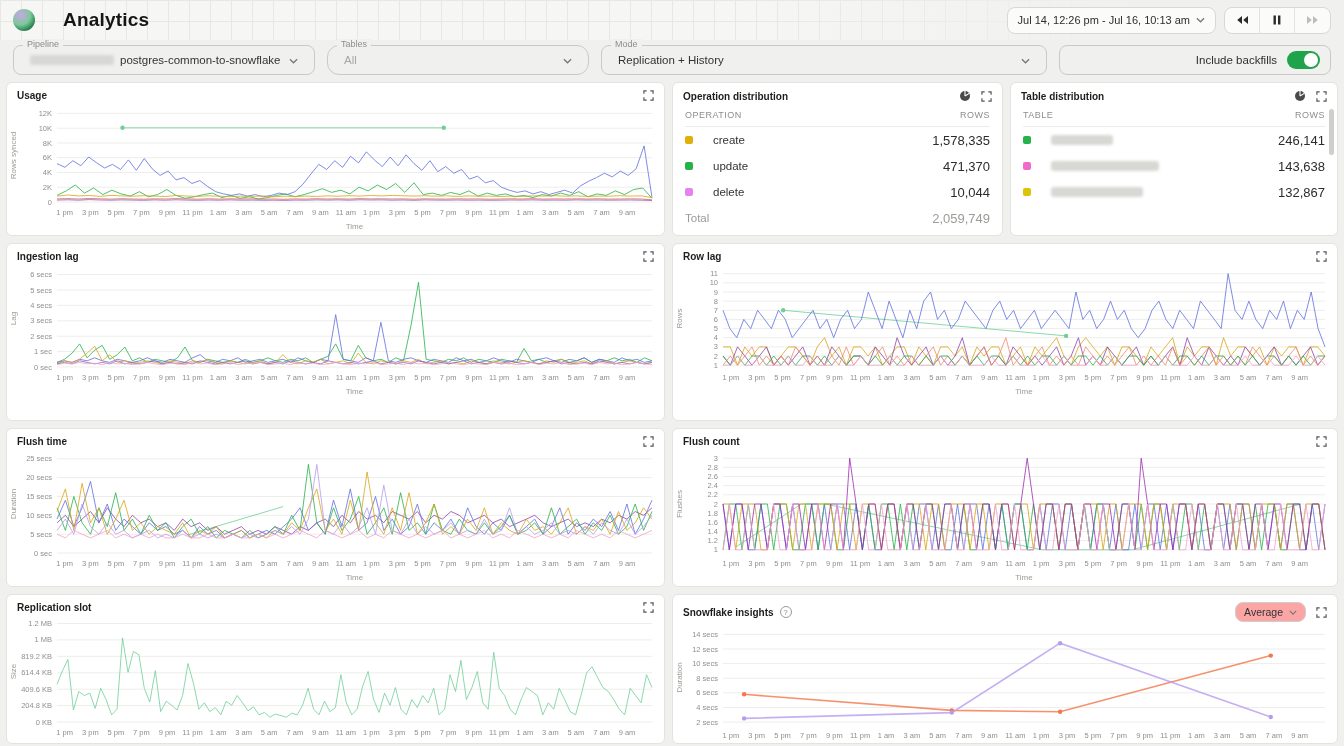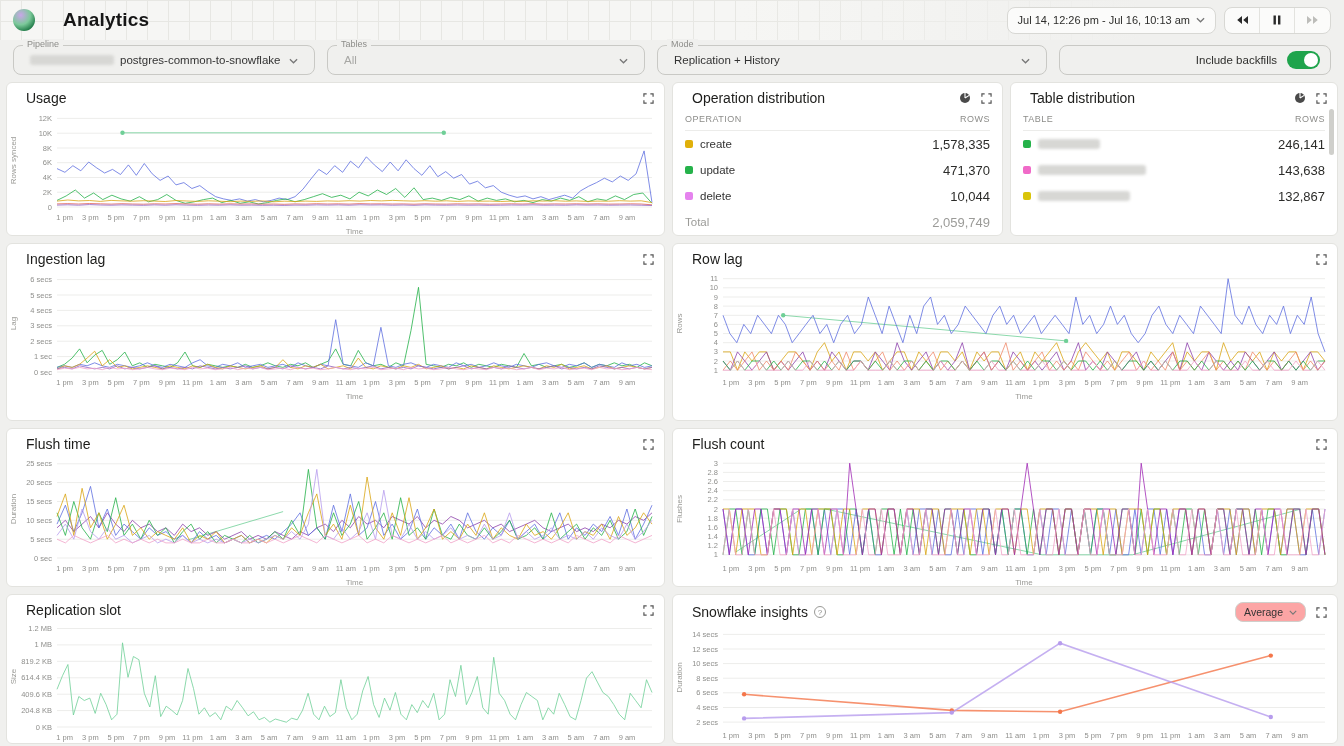--- a/index.html
+++ b/index.html
@@ -27,54 +27,54 @@
   .btn-cell{width:35px; display:flex; align-items:center; justify-content:center; border-right:1px solid #e3e3df;}
   .btn-cell:last-child{border-right:none;}
 
   
   .filters{height:38px; display:flex; align-items:center; gap:12px; padding:2px 13px 0;}
   .field{position:relative; height:30px; border:1px solid #c9c9c5; border-radius:8px;
     display:flex; align-items:center; padding:0 16px; font-size:11.5px; color:#333; background:transparent;}
   .field .flabel{position:absolute; top:-7px; left:9px; font-size:9px; color:#8d8d8a; background:#f0f0ee; padding:0 4px;}
   .field .chev{margin-left:auto; color:#777;}
   .field-pipeline{width:302px;}
-  .field-tables{width:318px;}
+  .field-tables{width:262px;border-radius:12px;}
   .field-mode{flex:1;}
   .muted-value{color:#a7a7a4;}
   .blur-chip{display:inline-block; height:10px; background:#d7d7d4; border-radius:3px; filter:blur(1.6px); margin-right:6px;}
   .backfills{width:272px; height:30px; border:1px solid #c9c9c5; border-radius:8px;
     display:flex; align-items:center; justify-content:flex-end; gap:10px; padding:0 10px; font-size:11.5px; color:#2e2e2c;}
   .toggle{width:33px; height:18px; border-radius:9px; background:#1fa44c; position:relative; cursor:pointer;}
   .toggle .knob{position:absolute; top:2px; right:2px; width:14px; height:14px; border-radius:50%; background:#fff;}
 
   
   .main{padding:4px 6px 6px;}
   .grid-row{display:grid; gap:7px; margin-bottom:7px;}
   .row1{grid-template-columns:659px 331px 328px; height:154px;}
   .row2{grid-template-columns:659px 666px; height:178px;}
   .row3{grid-template-columns:659px 666px; height:159px;}
   .row4{grid-template-columns:659px 666px; height:150px; margin-bottom:0;}
   .panel{background:#fff; border:1px solid #e3e3df; border-radius:6px; display:flex; flex-direction:column; overflow:hidden; position:relative;}
   .panel-head{display:flex; align-items:center; justify-content:space-between; padding:7px 10px 1px;}
-  .panel-title{font-size:14px; font-weight:400; color:#1d1d1b;margin-left:9px;}
+  .panel-title{font-size:10px; font-weight:700; color:#1d1d1b;}
   .head-left{display:flex; align-items:center; gap:6px;}
   .head-icons{display:flex; align-items:center; gap:10px;}
   .icon-btn{cursor:pointer; display:flex; align-items:center;}
   .chart{flex:1; min-height:0;}
   .help{width:12px; height:12px; border:1px solid #9a9a97; border-radius:50%; color:#8d8d8a;
     font-size:8px; display:inline-flex; align-items:center; justify-content:center;}
   .mini-select{border:1px solid #cfcfcb; border-radius:8px; font-size:10.5px; color:#333;
     padding:3px 8px; display:flex; align-items:center; gap:6px; cursor:pointer; background:#fca5a5;}
 
   
   .dtable{padding:0 12px; flex:1; overflow:hidden; position:relative;}
   .thead{display:flex; justify-content:space-between; font-size:9px; letter-spacing:.5px; color:#8d8d8a;
     padding:7px 0 6px; border-bottom:1px solid #ececea;}
   .trow{display:flex; justify-content:space-between; align-items:center; height:26px; font-size:11.5px; color:#333;}
-  .tleft{display:flex; align-items:center; gap:7px;}
+  .tleft{display:flex; align-items:center; gap:20px;}
   .sq{width:8px; height:8px; border-radius:2px; display:inline-block;}
   .tval{font-size:13px; color:#2c2c2a;margin-left:8px;}
   .total .tlabel,.total .tval{color:#9b9b98;}
   .scrollthumb{position:absolute; right:3px; top:26px; width:5px; height:46px; background:#cfcfcb; border-radius:3px;}
 
   .tick{font-size:7.5px; fill:#8f8f8c;}
   .axis{fill:#9a9a96; font-size:8px;}
 </style>
 </head>
 <body>

